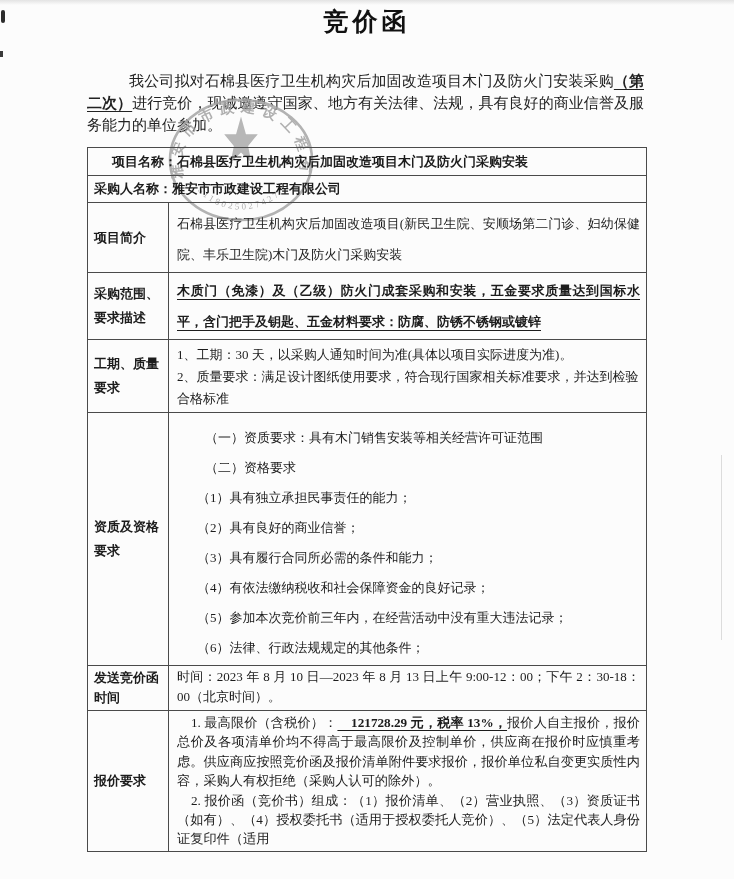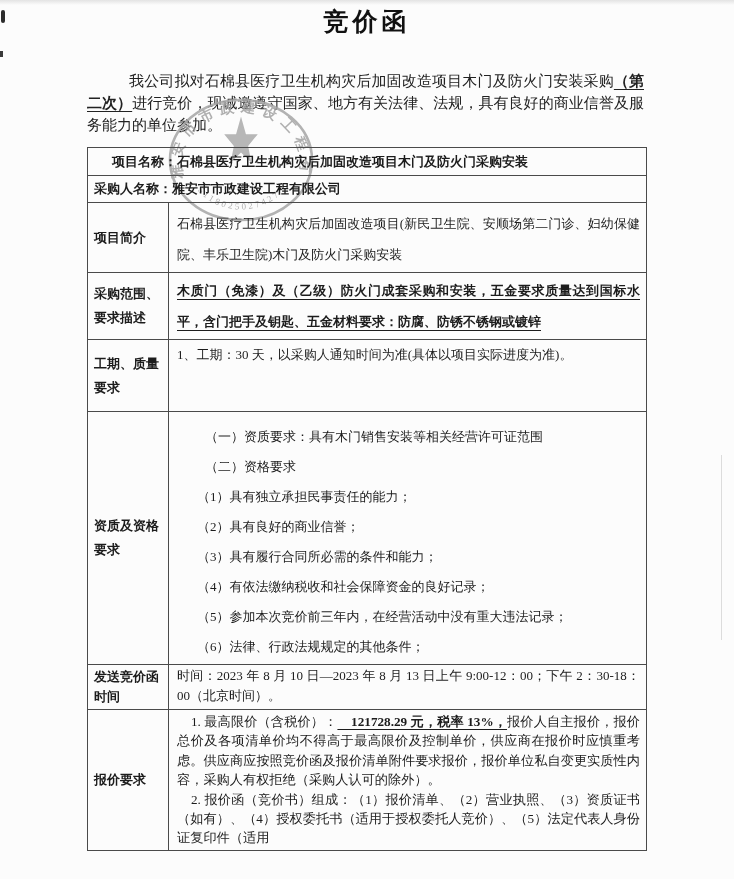--- a/index.html
+++ b/index.html
@@ -135,20 +135,21 @@
       <u>木质门（免漆）及（乙级）防火门成套采购和安装，五金要求质量达到国标水平，含门把手及钥匙、五金材料要求：防腐、防锈不锈钢或镀锌</u>
     </div>
   </div>
 
   <div class="row r6">
     <div class="cell label center">
       <div>工期、质量要求</div>
     </div>
     <div class="cell content">
       <div>1、工期：30 天，以采购人通知时间为准(具体以项目实际进度为准)。</div>
+      <div>2、质量要求：满足设计图纸使用要求，符合现行国家相关标准要求，并达到检验合格标准</div>
     </div>
   </div>
 
   <div class="row r7">
     <div class="cell label center">
       <div>资质及资格要求</div>
     </div>
     <div class="cell content">
       <div class="qline big">（一）资质要求：具有木门销售安装等相关经营许可证范围</div>
       <div class="qline big">（二）资格要求</div>

